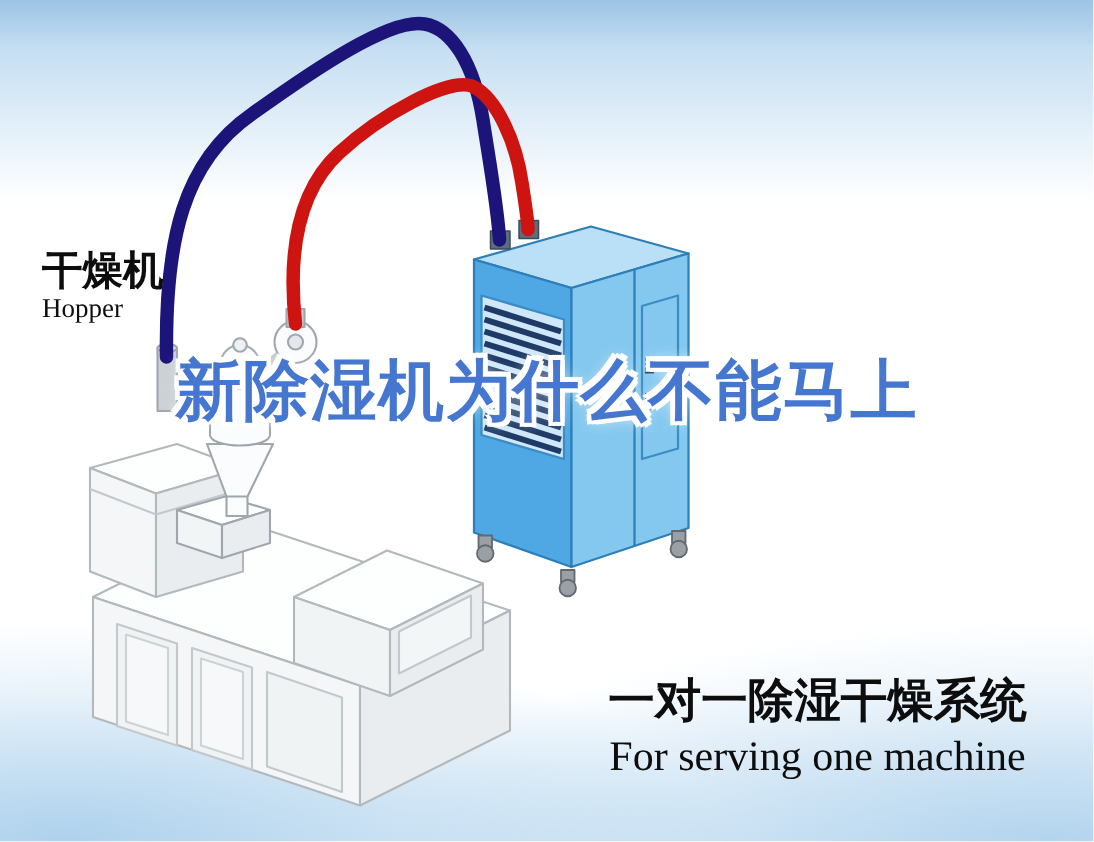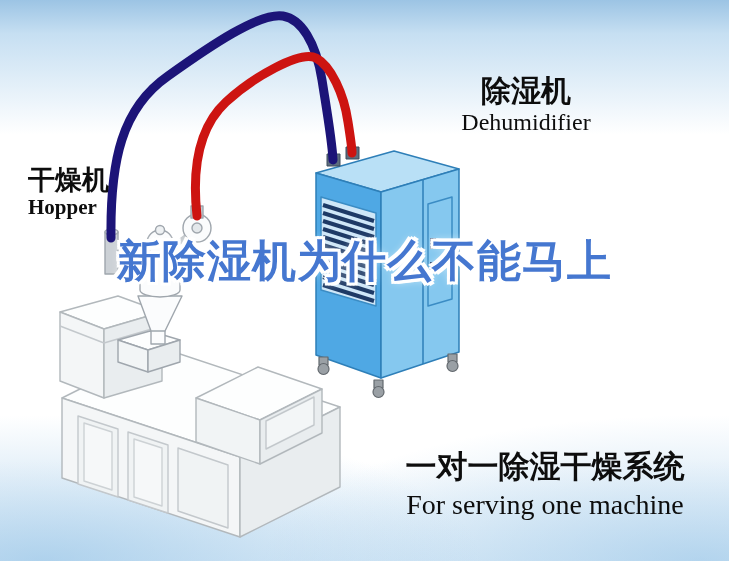--- a/index.html
+++ b/index.html
@@ -9,21 +9,21 @@
     background:
       radial-gradient(60% 26% at 6% 100%, rgba(140,190,228,.60) 0%, rgba(140,190,228,0) 100%),
       radial-gradient(60% 26% at 96% 100%, rgba(140,190,228,.55) 0%, rgba(140,190,228,0) 100%),
       linear-gradient(180deg,#9cc4e4 0%,#c6dff2 6%,#ffffff 24%,#ffffff 82%,#e2eff9 100%);
   }
   .illustration{position:absolute;left:0;top:0;width:729px;height:561px;}
   .txt-zh{font-weight:700;color:#0d0d0d;}
   .txt-en{font-family:"Liberation Serif",serif;color:#0d0d0d;}
   .label-hopper{position:absolute;left:28px;top:166px;width:118px;line-height:1.1;}
   .label-hopper .txt-zh{font-size:27px;}
-  .label-hopper .txt-en{font-size:21px;font-weight:bold;}
+  .label-hopper .txt-en{font-size:18px;}
   .label-dehu{position:absolute;left:440px;top:74px;width:172px;text-align:center;line-height:1.15;}
   .label-dehu .txt-zh{font-size:30px;}
   .label-dehu .txt-en{font-size:24px;}
   .main-title{
     position:absolute;left:0;top:238px;width:729px;text-align:center;
     font-weight:700;font-size:44px;line-height:1.04;letter-spacing:1px;
     text-shadow:
       -3px -3px 0 #fff, 3px -3px 0 #fff, -3px 3px 0 #fff, 3px 3px 0 #fff,
       0 -3px 0 #fff, 0 3px 0 #fff, -3px 0 0 #fff, 3px 0 0 #fff,
       0 0 10px #ffffff;
@@ -101,24 +101,20 @@
 
     <path fill="none" stroke-width="9" stroke-linecap="round" d="M111,238 C110,160 122,108 168,76 C210,46 260,12 283,16 C301,19 316,42 322,80 C327,112 332,140 333,160" stroke="#1c1478"></path>
     <path fill="none" stroke-width="9" stroke-linecap="round" d="M197,216 C192,170 198,128 226,102 C252,78 300,50 316,58 C331,66 344,94 348,122 C351,141 352,148 352,153" stroke="#cd1411"></path>
   </svg>
 
   <div class="label-hopper">
     <div class="txt-zh">干燥机</div>
     <div class="txt-en">Hopper</div>
   </div>
 
-  <div class="label-dehu">
-    <div class="txt-zh">除湿机</div>
-    <div class="txt-en">Dehumidifier</div>
-  </div>
 
   <div class="main-title" style="color: rgb(69, 119, 208);">
     <div>新除湿机为什么不能马上</div>
   </div>
 
   <div class="label-system">
     <div class="txt-zh">一对一除湿干燥系统</div>
     <span class="txt-en">For serving one machine</span>
   </div>
 

